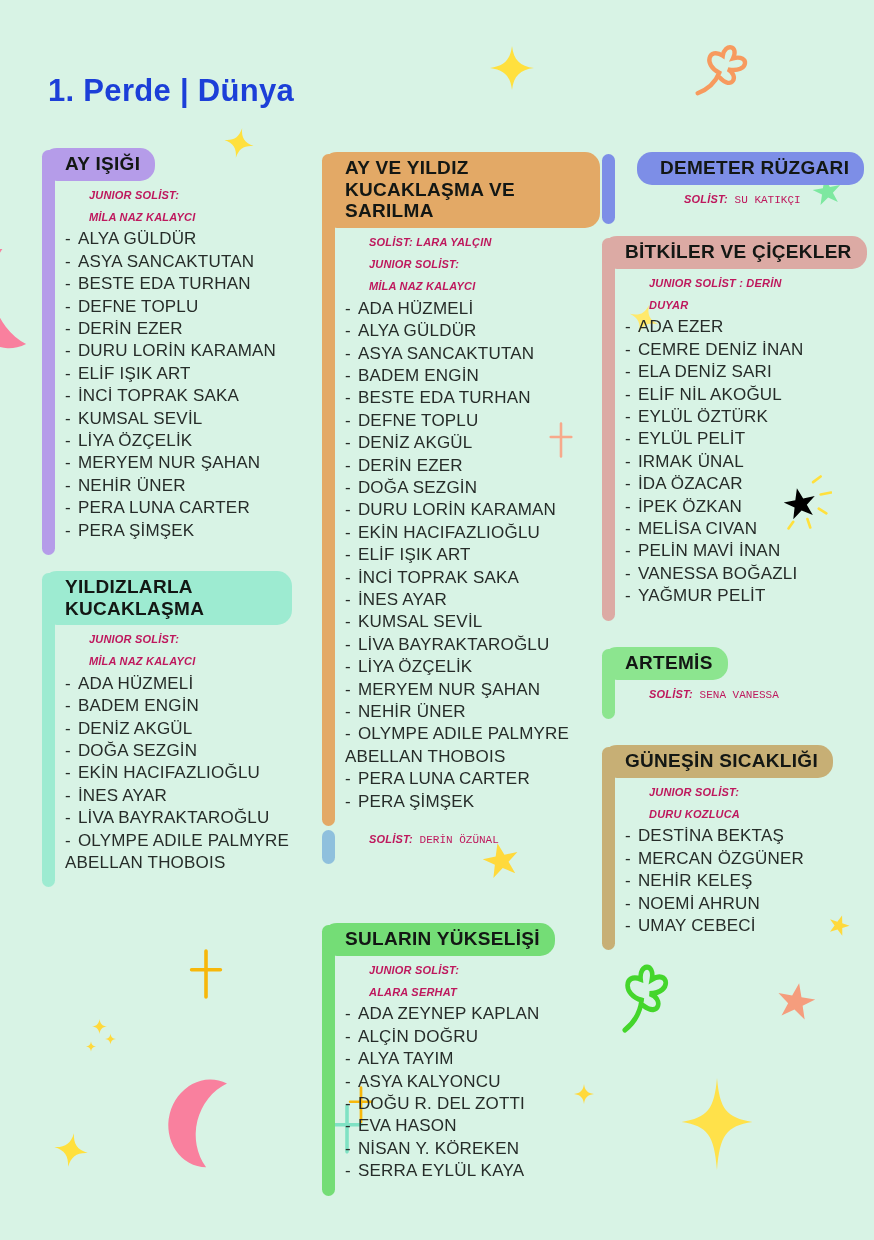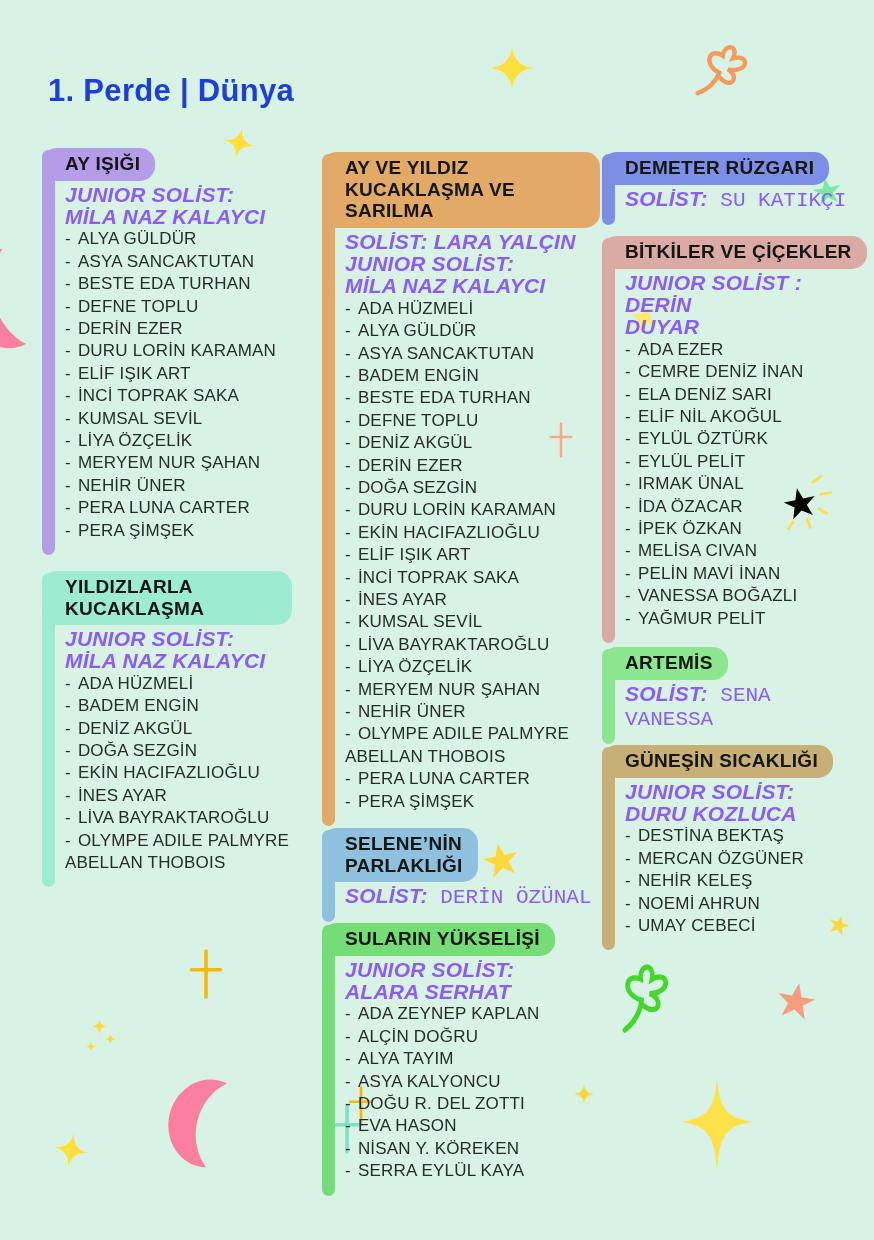--- a/index.html
+++ b/index.html
@@ -6,21 +6,21 @@
   .page{position:relative;width:874px;height:1240px;background:#d8f3e5;overflow:hidden;
         font-family:"Liberation Sans","DejaVu Sans",sans-serif;margin:0 auto;}
   .title{position:absolute;left:48px;top:52px;font-size:31px;font-weight:bold;
          color:#1c3fd8;letter-spacing:.3px;z-index:3;text-align:right;}
   .col{position:absolute;top:0;height:100%;z-index:2;}
   .sec{position:absolute;left:0;right:0;padding-bottom:13px;}
   .bar{position:absolute;left:0;top:2px;bottom:0;width:13px;border-radius:8px;}
   .sec-body{margin-left:23px;position:relative;}
   .pill{display:inline-block;border-radius:15px;padding:5px 15px 6px 23px;margin-left:-23px;margin-bottom:3px;}
   .hl{font-size:19px;font-weight:bold;color:#131714;line-height:21.5px;letter-spacing:.3px;white-space:nowrap;}
-  .sol-line{font-size:21px;line-height:22.4px;color:#8b5cf6;}
+  .sol-line{font-size:11px;line-height:22.4px;color:#be185d;margin-left:24px;}
   .sol-line .em{font-style:italic;font-weight:600;letter-spacing:.2px;}
   .sol-line .plain{font-weight:400;font-family:Liberation Mono, monospace;}
   .name-line{font-size:17px;line-height:22.4px;color:#262c29;letter-spacing:.2px;}
   .dash{margin-right:7px;}
   .deco{position:absolute;z-index:1;line-height:0;}
 </style>
 </head>
 <body>
 
 <svg width="0" height="0" style="position:absolute" aria-hidden="true">
@@ -129,29 +129,29 @@
         <div class="sec-body"><div class="pill" style="background: rgb(157, 235, 209); width: 212px;"><div class="hl">YILDIZLARLA</div><div class="hl">KUCAKLAŞMA</div></div><div class="sol-line"><span class="em">JUNIOR SOLİST:</span></div><div class="sol-line"><span class="em">MİLA NAZ KALAYCI</span></div><div class="name-line"><span class="dash">-</span><span>ADA HÜZMELİ</span></div><div class="name-line"><span class="dash">-</span><span>BADEM ENGİN</span></div><div class="name-line"><span class="dash">-</span><span>DENİZ AKGÜL</span></div><div class="name-line"><span class="dash">-</span><span>DOĞA SEZGİN</span></div><div class="name-line"><span class="dash">-</span><span>EKİN HACIFAZLIOĞLU</span></div><div class="name-line"><span class="dash">-</span><span>İNES AYAR</span></div><div class="name-line"><span class="dash">-</span><span>LİVA BAYRAKTAROĞLU</span></div><div class="name-line"><span class="dash">-</span><span>OLYMPE ADILE PALMYRE ABELLAN THOBOIS</span></div></div>
       </section>
     </div>
   <div class="col" style="left:322px;width:272px">
       <section class="sec" style="top: 152px;">
         <span class="bar" style="background: rgb(227, 169, 102);"></span>
         <div class="sec-body"><div class="pill" style="background: rgb(227, 169, 102); width: 240px;"><div class="hl">AY VE YILDIZ</div><div class="hl">KUCAKLAŞMA VE</div><div class="hl">SARILMA</div></div><div class="sol-line"><span class="em">SOLİST: LARA YALÇIN</span></div><div class="sol-line"><span class="em">JUNIOR SOLİST:</span></div><div class="sol-line"><span class="em">MİLA NAZ KALAYCI</span></div><div class="name-line"><span class="dash">-</span><span>ADA HÜZMELİ</span></div><div class="name-line"><span class="dash">-</span><span>ALYA GÜLDÜR</span></div><div class="name-line"><span class="dash">-</span><span>ASYA SANCAKTUTAN</span></div><div class="name-line"><span class="dash">-</span><span>BADEM ENGİN</span></div><div class="name-line"><span class="dash">-</span><span>BESTE EDA TURHAN</span></div><div class="name-line"><span class="dash">-</span><span>DEFNE TOPLU</span></div><div class="name-line"><span class="dash">-</span><span>DENİZ AKGÜL</span></div><div class="name-line"><span class="dash">-</span><span>DERİN EZER</span></div><div class="name-line"><span class="dash">-</span><span>DOĞA SEZGİN</span></div><div class="name-line"><span class="dash">-</span><span>DURU LORİN KARAMAN</span></div><div class="name-line"><span class="dash">-</span><span>EKİN HACIFAZLIOĞLU</span></div><div class="name-line"><span class="dash">-</span><span>ELİF IŞIK ART</span></div><div class="name-line"><span class="dash">-</span><span>İNCİ TOPRAK SAKA</span></div><div class="name-line"><span class="dash">-</span><span>İNES AYAR</span></div><div class="name-line"><span class="dash">-</span><span>KUMSAL SEVİL</span></div><div class="name-line"><span class="dash">-</span><span>LİVA BAYRAKTAROĞLU</span></div><div class="name-line"><span class="dash">-</span><span>LİYA ÖZÇELİK</span></div><div class="name-line"><span class="dash">-</span><span>MERYEM NUR ŞAHAN</span></div><div class="name-line"><span class="dash">-</span><span>NEHİR ÜNER</span></div><div class="name-line"><span class="dash">-</span><span>OLYMPE ADILE PALMYRE ABELLAN THOBOIS</span></div><div class="name-line"><span class="dash">-</span><span>PERA LUNA CARTER</span></div><div class="name-line"><span class="dash">-</span><span>PERA ŞİMŞEK</span></div></div>
       </section>
       <section class="sec" style="top: 828px;">
         <span class="bar" style="background: rgb(143, 192, 221);"></span>
-        <div class="sec-body"><div class="pill" style="background: rgb(143, 192, 221);"><div class="hl">SELENE’NİN</div><div class="hl">PARLAKLIĞI</div></div><div class="sol-line"><span class="em">SOLİST:</span><span class="plain"> DERİN ÖZÜNAL</span></div></div>
+        <div class="sec-body"><div class="sol-line"><span class="em">SOLİST:</span><span class="plain"> DERİN ÖZÜNAL</span></div></div>
       </section>
       <section class="sec" style="top: 923px;">
         <span class="bar" style="background: rgb(116, 221, 118);"></span>
         <div class="sec-body"><div class="pill" style="background: rgb(116, 221, 118);"><div class="hl">SULARIN YÜKSELİŞİ</div></div><div class="sol-line"><span class="em">JUNIOR SOLİST:</span></div><div class="sol-line"><span class="em">ALARA SERHAT</span></div><div class="name-line"><span class="dash">-</span><span>ADA ZEYNEP KAPLAN</span></div><div class="name-line"><span class="dash">-</span><span>ALÇİN DOĞRU</span></div><div class="name-line"><span class="dash">-</span><span>ALYA TAYIM</span></div><div class="name-line"><span class="dash">-</span><span>ASYA KALYONCU</span></div><div class="name-line"><span class="dash">-</span><span>DOĞU R. DEL ZOTTI</span></div><div class="name-line"><span class="dash">-</span><span>EVA HASON</span></div><div class="name-line"><span class="dash">-</span><span>NİSAN Y. KÖREKEN</span></div><div class="name-line"><span class="dash">-</span><span>SERRA EYLÜL KAYA</span></div></div>
       </section>
     </div>
   <div class="col" style="left:602px;width:264px">
-      <section class="sec" style="top: 152px;">
+      <section class="sec" style="top: 152px; padding-left: 35px;">
         <span class="bar" style="background: rgb(125, 142, 231);"></span>
         <div class="sec-body"><div class="pill" style="background: rgb(125, 142, 231);"><div class="hl">DEMETER RÜZGARI</div></div><div class="sol-line"><span class="em">SOLİST:</span><span class="plain"> SU KATIKÇI</span></div></div>
       </section>
       <section class="sec" style="top: 236px;">
         <span class="bar" style="background: rgb(220, 170, 164);"></span>
         <div class="sec-body"><div class="pill" style="background: rgb(220, 170, 164);"><div class="hl">BİTKİLER VE ÇİÇEKLER</div></div><div class="sol-line"><span class="em">JUNIOR SOLİST : DERİN</span></div><div class="sol-line"><span class="em">DUYAR</span></div><div class="name-line"><span class="dash">-</span><span>ADA EZER</span></div><div class="name-line"><span class="dash">-</span><span>CEMRE DENİZ İNAN</span></div><div class="name-line"><span class="dash">-</span><span>ELA DENİZ SARI</span></div><div class="name-line"><span class="dash">-</span><span>ELİF NİL AKOĞUL</span></div><div class="name-line"><span class="dash">-</span><span>EYLÜL ÖZTÜRK</span></div><div class="name-line"><span class="dash">-</span><span>EYLÜL PELİT</span></div><div class="name-line"><span class="dash">-</span><span>IRMAK ÜNAL</span></div><div class="name-line"><span class="dash">-</span><span>İDA ÖZACAR</span></div><div class="name-line"><span class="dash">-</span><span>İPEK ÖZKAN</span></div><div class="name-line"><span class="dash">-</span><span>MELİSA CIVAN</span></div><div class="name-line"><span class="dash">-</span><span>PELİN MAVİ İNAN</span></div><div class="name-line"><span class="dash">-</span><span>VANESSA BOĞAZLI</span></div><div class="name-line"><span class="dash">-</span><span>YAĞMUR PELİT</span></div></div>
       </section>
       <section class="sec" style="top: 647px;">
         <span class="bar" style="background: rgb(140, 229, 143);"></span>
         <div class="sec-body"><div class="pill" style="background: rgb(140, 229, 143);"><div class="hl">ARTEMİS</div></div><div class="sol-line"><span class="em">SOLİST:</span><span class="plain"> SENA VANESSA</span></div></div>

